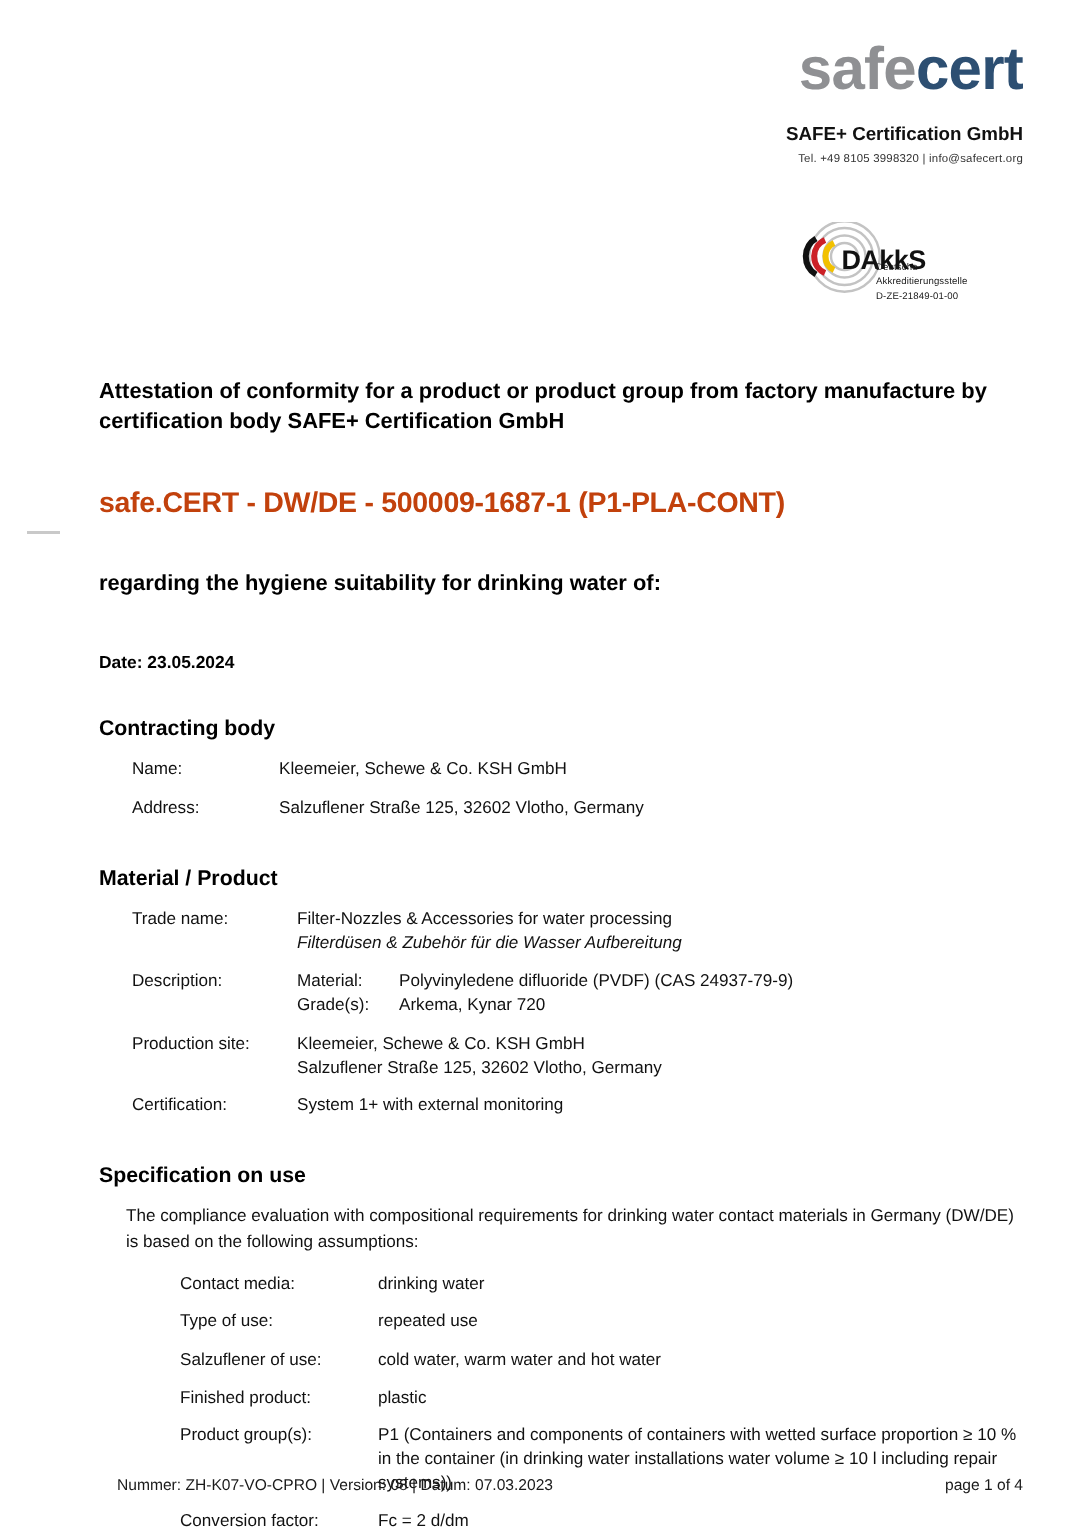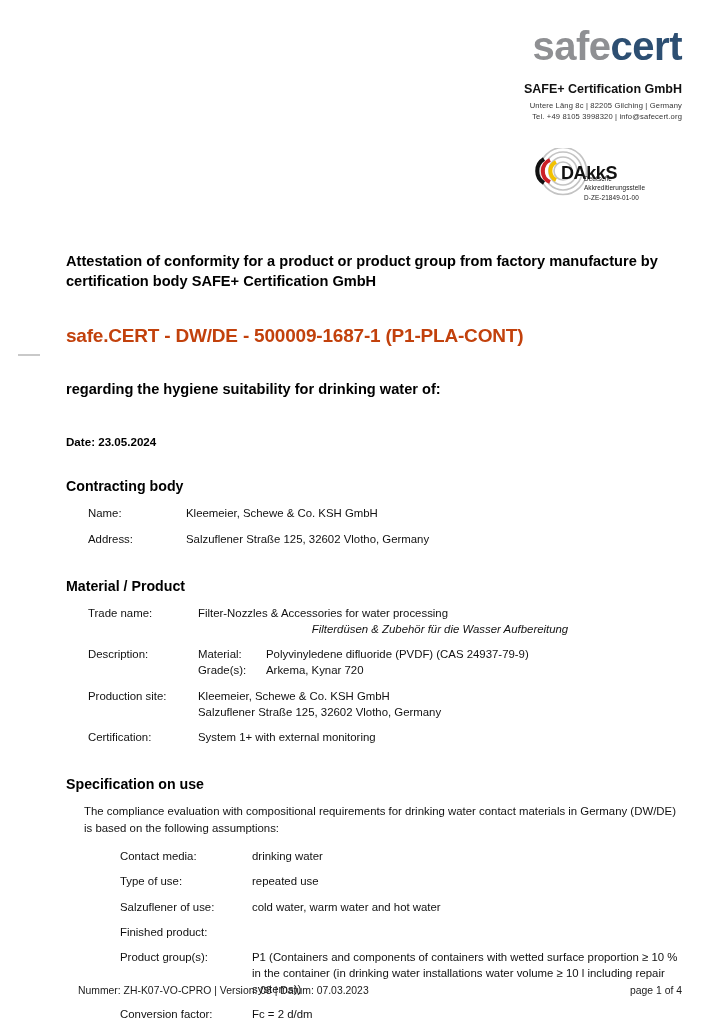--- a/index.html
+++ b/index.html
@@ -147,21 +147,20 @@
   .frow .lbl {
     flex: 0 0 auto;
     color: #111;
   }
   .frow .val {
     flex: 1 1 auto;
   }
   .val .ital {
     font-style: italic;
     display: block;
-    text-align: center;
   }
 
   
   .w-contract .lbl { width: 98px; }
   .w-material .lbl { width: 110px; }
   .w-spec .lbl { width: 132px; }
 
   
   .subrow {
     display: flex;
@@ -196,21 +195,20 @@
   }
 </style>
 </head>
 <body>
 
 <div class="page">
 
   <div class="header">
     <div class="logo-word"><span class="logo-safe">safe</span><span class="logo-cert">cert</span></div>
     <div class="company-name">SAFE+ Certification GmbH</div>
-    <div class="company-line">Untere Läng 8c | 82205 Gilching | Germany</div>
     <div class="company-line">Tel. +49 8105 3998320  |  info@safecert.org</div>
   </div>
 
   <div class="dakks">
     <div class="dakks-inner">
       <svg width="152" height="62" viewBox="0 0 152 62">
         <g fill="none" stroke="#c3c3c3" stroke-width="1.6">
           <circle cx="33" cy="23" r="9"></circle>
           <circle cx="33" cy="23" r="14"></circle>
           <circle cx="33" cy="23" r="19"></circle>
@@ -309,20 +307,21 @@
       <div class="frow">
         <div class="lbl">Type of use:</div>
         <div class="val">repeated use</div>
       </div>
       <div class="frow">
         <div class="lbl">Salzuflener of use:</div>
         <div class="val">cold water, warm water and hot water</div>
       </div>
       <div class="frow">
         <div class="lbl">Finished product:</div>
+        <div class="val">plastic</div>
       </div>
       <div class="frow">
         <div class="lbl">Product group(s):</div>
         <div class="val">P1 (Containers and components of containers with wetted surface proportion ≥ 10 % in the container (in drinking water installations  water volume ≥ 10 l including  repair systems))</div>
       </div>
       <div class="frow">
         <div class="lbl">Conversion factor:</div>
         <div class="val">Fc = 2 d/dm</div>
       </div>
     </div>

